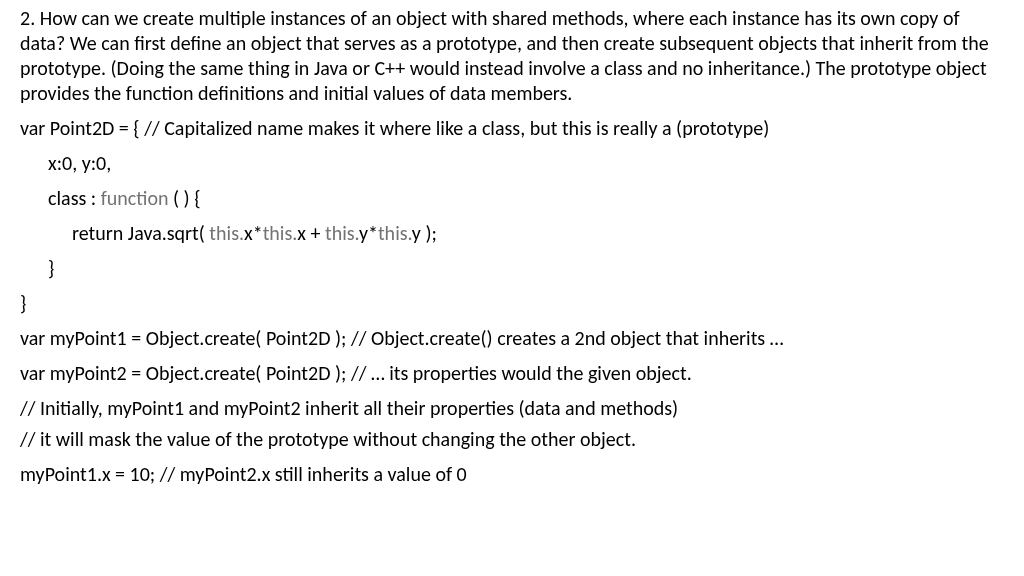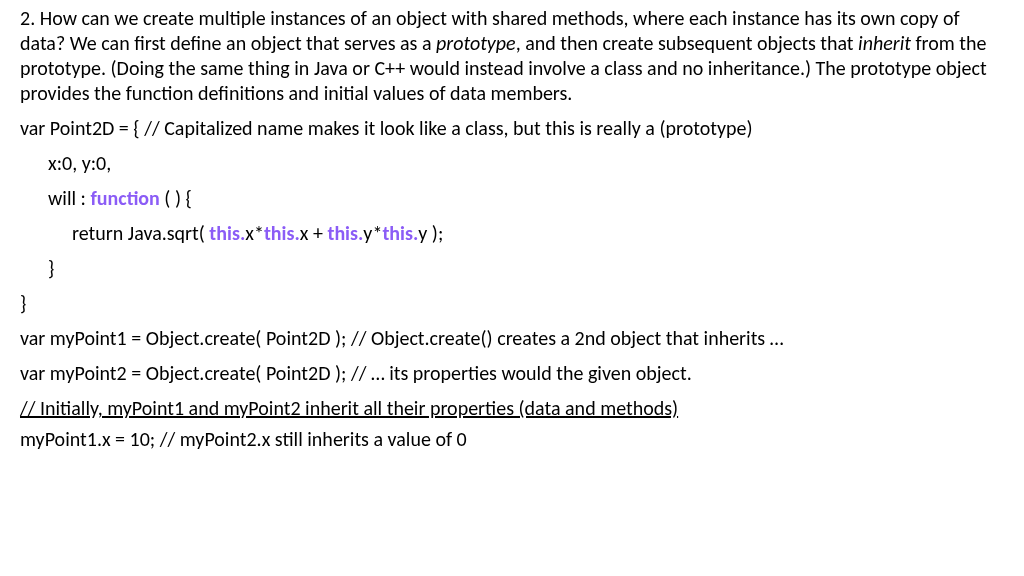--- a/index.html
+++ b/index.html
@@ -12,48 +12,49 @@
       line-height: 1.25;
       color: #000000;
       padding: 6px 20px 6px 20px;
       overflow: hidden;
     }
     .para {
       margin-bottom: 10px;
     }
     .indent-1 { padding-left: 28px; }
     .indent-2 { padding-left: 52px; }
-    .italic { font-style: italic; }
-    .kw-green { color: #8b5cf6; font-weight: bold; }
-    .tight { margin-bottom: 6px; text-decoration: underline; }
+    .italic { }
+    .kw-green { color: #737373; font-weight: normal; }
+    .tight { margin-bottom: 6px; }
   </style>
 </head>
 <body>
 
 <div class="para">
   <span>2. </span><span>How can we create multiple instances of an object with shared methods, where each instance has its own copy of data? We can first define an object that serves as a </span><span class="italic">prototype</span><span>, and then create subsequent objects that </span><span class="italic">inherit</span><span> from the prototype. (Doing the same thing in Java or C++ would instead involve a class and no inheritance.) The prototype object provides the function definitions and initial values of data members.</span>
 </div>
 
-<div class="para">var Point2D = { // Capitalized name makes it look like a class, but this is really a (prototype)</div>
+<div class="para">var Point2D = { // Capitalized name makes it where like a class, but this is really a (prototype)</div>
 
 <div class="para indent-1">x:0, y:0,</div>
 
 <div class="para indent-1">
-  <span>will : </span><span class="kw-green">function</span><span> ( ) {</span>
+  <span>class : </span><span class="kw-green">function</span><span> ( ) {</span>
 </div>
 
 <div class="para indent-2">
   <span>return Java.sqrt( </span><span class="kw-green">this.</span><span>x*</span><span class="kw-green">this.</span><span>x + </span><span class="kw-green">this.</span><span>y*</span><span class="kw-green">this.</span><span>y );</span>
 </div>
 
 <div class="para indent-1">}</div>
 
 <div class="para">}</div>
 
 <div class="para">var myPoint1 = Object.create( Point2D ); // Object.create() creates a 2nd object that inherits …</div>
 
 <div class="para">var myPoint2 = Object.create( Point2D ); // … its properties would the given object.</div>
 
 <div>
   <div class="tight">// Initially, myPoint1 and myPoint2 inherit all their properties (data and methods)</div>
+  <div class="para">// it will mask the value of the prototype without changing the other object.</div>
 </div>
 
 <div>myPoint1.x = 10;   // myPoint2.x  still inherits a value of  0</div>
 
 </body></html>

